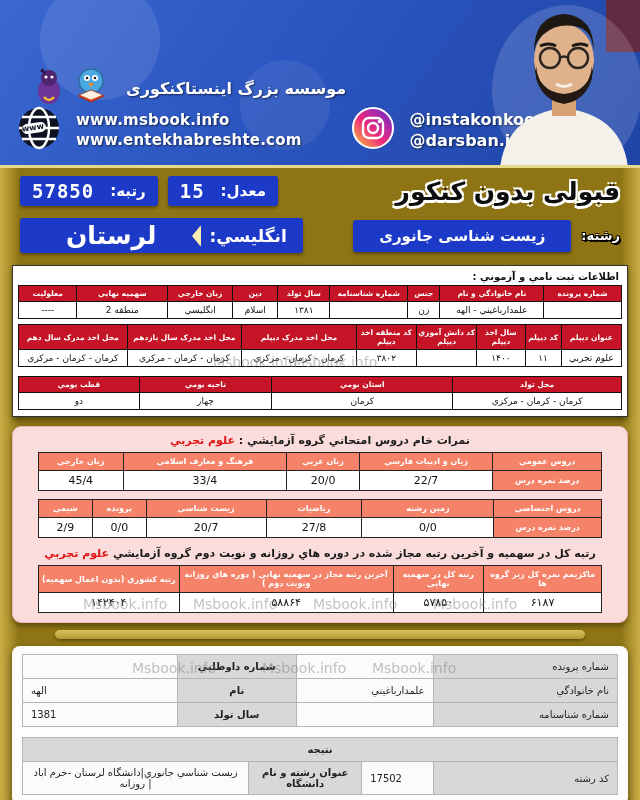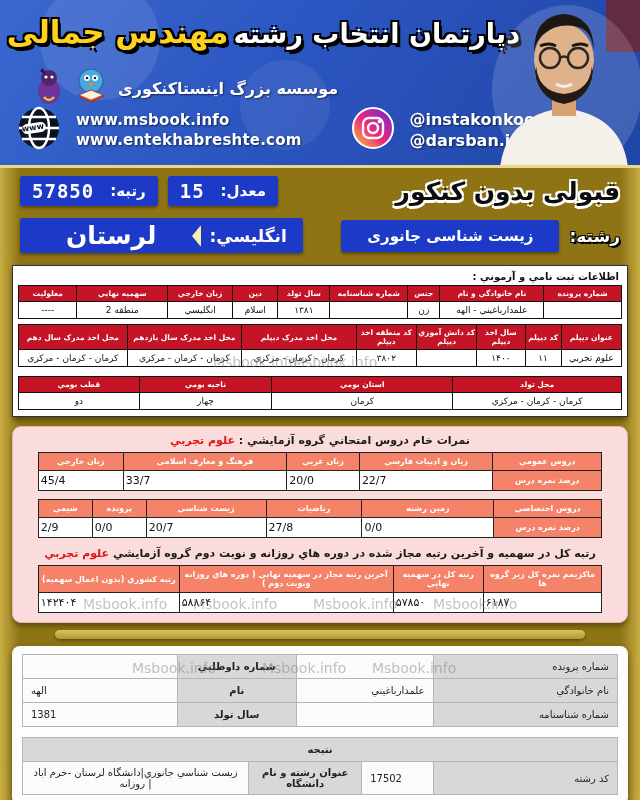--- a/index.html
+++ b/index.html
@@ -12,39 +12,39 @@
             background:linear-gradient(125deg,#3a67d0 0%,#2b55c0 45%,#1f45a6 100%); border-bottom:3px solid #e7d98c;}
   .header .bokeh1{position:absolute; left:40px; top:-20px; width:120px;height:120px;border-radius:50%;background:rgba(255,255,255,.10);}
   .header .bokeh2{position:absolute; left:240px; top:60px; width:90px;height:90px;border-radius:50%;background:rgba(255,255,255,.07);}
   .header .redpatch{position:absolute; right:0; top:0; width:34px; height:52px; background:#7a2020; opacity:.75;}
   .title-row { position:absolute; top:14px; right:120px; width:500px; text-align:center; direction:rtl; white-space:nowrap;}
   .title-white { color:#fff; font-size:27px; font-weight:bold;
      text-shadow:-2px -2px 0 #000,2px -2px 0 #000,-2px 2px 0 #000,2px 2px 0 #000,3px 4px 0 #000; }
   .title-yellow { color:#ffd21f; font-size:31px; font-weight:bold;
      text-shadow:-2px -2px 0 #000,2px -2px 0 #000,-2px 2px 0 #000,2px 2px 0 #000,3px 4px 0 #000; }
   .subtitle-row { position:absolute; top:66px; left:34px; display:flex; align-items:center; gap:10px; }
-  .subtitle { color:#fff; font-size:16px; font-weight:bold; direction:rtl; text-shadow:1px 1px 2px rgba(0,0,0,.55); }
+  .subtitle { color:#fff; font-size:16px; font-weight:bold; direction:rtl; text-shadow:1px 1px 2px rgba(0,0,0,.55);margin-left:8px; }
   .links-row { position:absolute; bottom:10px; left:16px; display:flex; align-items:center; gap:14px; }
   .url-stack, .insta-stack { display:flex; flex-direction:column; gap:2px; }
   .url { color:#fff; font-size:15px; font-weight:bold; text-shadow:1px 1px 2px rgba(0,0,0,.6); letter-spacing:.2px;}
   .handle { color:#fff; font-size:16px; font-weight:bold; text-shadow:1px 1px 2px rgba(0,0,0,.6);}
   .avatar-box { position:absolute; right:0; top:0; width:158px; height:168px; }
 
   
   .stats { direction:rtl; padding:8px 20px 0; }
   .stats-row1 { display:flex; justify-content:space-between; align-items:center; }
   .banner { color:#0d0d0d; font-size:25px; font-weight:900; white-space:nowrap;
      text-shadow:-2px -2px 0 #fff,2px -2px 0 #fff,-2px 2px 0 #fff,2px 2px 0 #fff,0 3px 0 #fff; }
   .pill-group { display:flex; gap:10px; }
   .pill { background:#1c39c8; border-radius:3px; color:#fff; display:flex; align-items:center;
           gap:16px; padding:4px 12px; box-shadow:0 2px 3px rgba(0,0,0,.35); }
   .pill .lab { font-size:15px; font-weight:bold; }
   .pill .val { font-size:19px; font-weight:900; font-family:"DejaVu Sans Mono","DejaVu Sans",sans-serif; letter-spacing:1px;}
   .stats-row2 { display:flex; justify-content:space-between; align-items:center; margin-top:12px; }
-  .field-label { color:#fff; font-size:17px; font-weight:900;
+  .field-label { color:#fff; font-size:13px; font-weight:900;
      text-shadow:-1px -1px 0 #000,1px -1px 0 #000,-1px 1px 0 #000,1px 1px 0 #000, 2px 2px 0 #000; }
   .rgroup { display:flex; align-items:center; gap:10px; }
   .pill-major { background:#1c39c8; color:#fff; font-size:15px; font-weight:bold; padding:7px 26px;
                 border-radius:3px; box-shadow:0 2px 3px rgba(0,0,0,.35);}
   .pill-uni { background:#1c39c8; color:#fff; border-radius:3px; display:flex; align-items:center;
               gap:8px; padding:3px 16px; box-shadow:0 2px 3px rgba(0,0,0,.35);}
   .pill-uni .lab { font-size:17px; font-weight:bold; }
   .notch { width:0; height:0; border-top:11px solid transparent; border-bottom:11px solid transparent; border-right:9px solid #f5eeb0; border-radius:2px;}
   .pill-uni .big { font-size:25px; font-weight:900; padding:0 28px 0 30px; }
 
@@ -61,21 +61,21 @@
 
   
   .pinkcard { margin:9px 12px 0; background:#fbdcdc; border:1px solid #eeb3b3; border-radius:9px;
               padding:7px 10px 9px; position:relative; box-shadow:0 3px 5px rgba(0,0,0,.35);}
   .ptitle { direction:rtl; text-align:center; font-size:11px; font-weight:bold; color:#1a1a1a; }
   .ptitle .hl { color:#e21414; }
   table.score { width:95%; margin:5px auto 0; border-collapse:collapse; direction:rtl; table-layout:fixed;}
   table.score th { background:#f5836a; color:#fff; font-size:8px; font-weight:bold;
                    border:1px solid #222; padding:4px 2px; text-align:center;}
   table.score td { background:#fff; color:#111; font-size:11px; border:1px solid #222;
-                   padding:3px 2px; text-align:left; }
+                   padding:3px 2px; text-align:center; }
   table.score th.rowlab { font-size:8px; }
 
   .divider { margin:7px auto 0; width:530px; height:9px; border-radius:5px;
              background:linear-gradient(180deg,#dcc463,#b29531); box-shadow:0 2px 3px rgba(0,0,0,.3);}
 
   
   .card2 { margin:7px 12px 0; background:#fdfdfd; border-radius:8px; padding:8px 10px 10px;
            box-shadow:0 4px 7px rgba(0,0,0,.45); position:relative;}
   table.plain { width:100%; border-collapse:collapse; direction:rtl; table-layout:fixed; }
   table.plain td { border:1px solid #b5b5b5; font-size:10px; color:#222; padding:5px 8px; height:24px;margin-top:12px;}
@@ -90,24 +90,20 @@
 </head>
 <body>
 
 <div class="page">
 
   <div class="header">
     <div class="bokeh1"></div>
     <div class="bokeh2"></div>
     <div class="redpatch"></div>
 
-    <div class="title-row">
-      <span class="title-white">دپارتمان انتخاب رشته</span>
-      <span class="title-yellow">مهندس جمالی</span>
-    </div>
 
     <div class="subtitle-row">
       <span>
         <svg width="30" height="38" viewBox="0 0 30 38">
           <ellipse cx="15" cy="24" rx="11" ry="13" fill="#6d3497"></ellipse>
           <circle cx="15" cy="11" r="8" fill="#50246f"></circle>
           <circle cx="12" cy="10" r="1.6" fill="#fff"></circle>
             <circle cx="18" cy="10" r="1.6" fill="#fff"></circle>
           <path d="M6 4 L12 8 L9 1 Z" fill="#2e1244"></path>
           <path d="M10 30 q5 6 10 0" stroke="#f2c230" stroke-width="2.5" fill="none"></path>
@@ -329,21 +325,21 @@
         <th>دروس عمومي</th>
         <th>زبان و ادبيات فارسي</th>
         <th>زبان عربي</th>
         <th>فرهنگ و معارف اسلامي</th>
         <th>زبان خارجي</th>
       </tr>
       <tr>
         <th class="rowlab">درصد نمره درس</th>
         <td>22/7</td>
         <td>20/0</td>
-        <td>33/7</td>
+        <td>33/4</td>
         <td>45/4</td>
       </tr>
     </tbody>
       </table>
 
     <table class="score" style="margin-top:8px;">
       <colgroup>
           <col style="width:18%">
           <col style="width:22%">
           <col style="width:16%">

